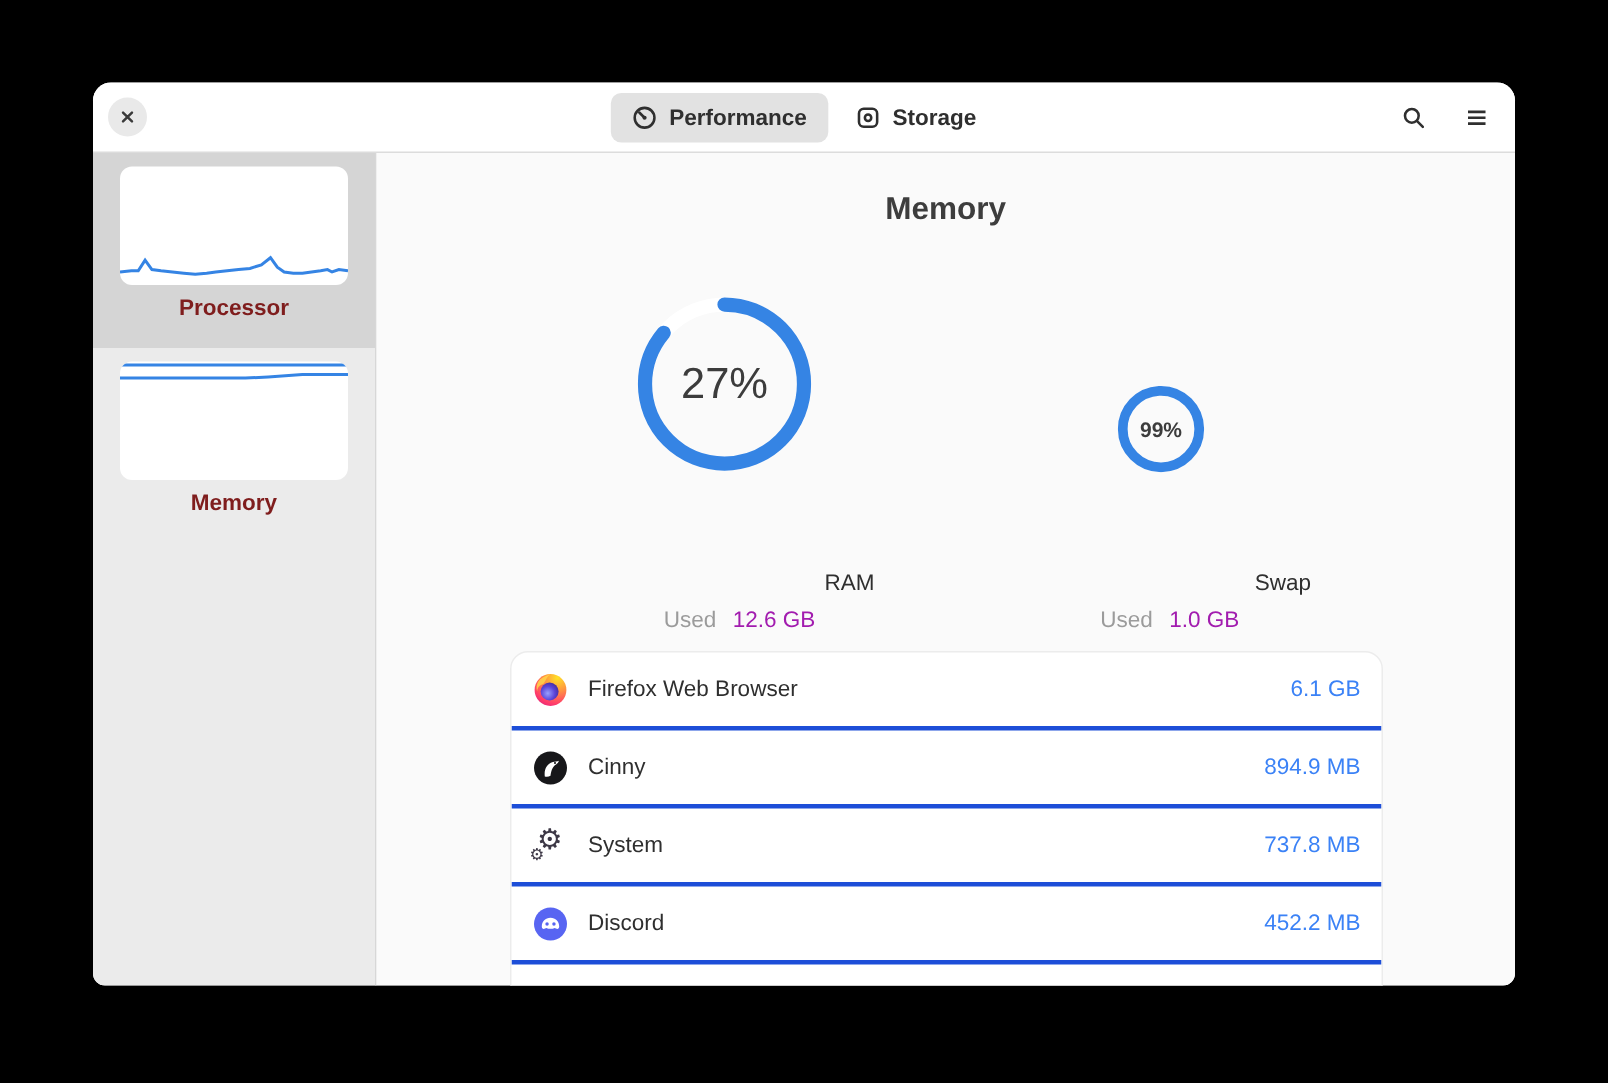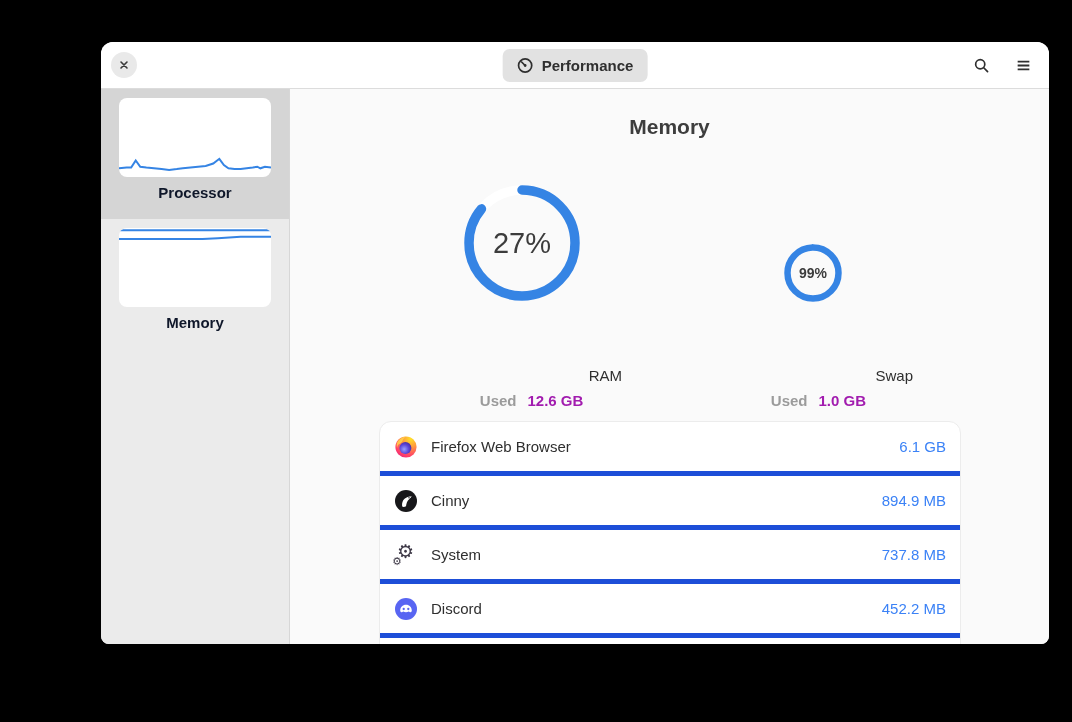--- a/index.html
+++ b/index.html
@@ -2,23 +2,23 @@
 <html><head>
 <meta charset="utf-8">
 <style>
   html,body{margin:0;padding:0;}
   body{
     width:1072px;height:722px;background:#000;overflow:hidden;position:relative;
     font-family:"Liberation Sans","DejaVu Sans",sans-serif;
     -webkit-font-smoothing:antialiased;
   }
   .window{
-    position:absolute;left:62px;top:42px;width:948px;height:602px;
+    position:absolute;left:62px;top:55px;width:948px;height:602px;
     border-radius:12px 12px 8px 8px;overflow:hidden;background:#fafafa;
-    display:flex;flex-direction:column;margin-left:39px;
+    display:flex;flex-direction:column;
   }
   
   .headerbar{
     height:46px;min-height:46px;background:#ffffff;border-bottom:1px solid #dcdcdc;
     display:flex;align-items:center;position:relative;
   }
   .close-btn{
     width:26px;height:26px;border-radius:50%;background:#e9e9e9;margin-left:10px;
     display:flex;align-items:center;justify-content:center;border:none;cursor:pointer;
   }
@@ -36,50 +36,50 @@
     width:32px;height:32px;border-radius:6px;background:transparent;border:none;cursor:pointer;
     display:flex;align-items:center;justify-content:center;
   }
   
   .app-body{flex:1;display:flex;min-height:0;}
   .sidebar{width:188px;min-width:188px;background:#ebebeb;border-right:1px solid #d7d7d7;}
   .side-item{height:130px;display:flex;flex-direction:column;align-items:center;padding-top:9px;box-sizing:border-box;cursor:pointer;}
   .side-item.selected{background:#d5d5d5;}
   .thumb{width:152px;height:79px;background:#ffffff;border-radius:8px;overflow:hidden;}
   .thumb svg{width:100%;height:100%;display:block;}
-  .side-label{margin-top:7px;font-size:15px;font-weight:600;color:#0f172a;}
+  .side-label{margin-top:7px;font-size:15px;font-weight:600;color:#7f1d1d;}
   
   .content{flex:1;position:relative;background:#fafafa;}
   .page-title{position:absolute;top:26px;left:0;right:0;text-align:center;font-size:21px;font-weight:600;color:#3d3d3d;}
   .gauge{position:absolute;}
   .gauge svg{display:block;}
   .ring-track{fill:none;stroke:#ffffff;}
   .ring-fg{fill:none;stroke-linecap:round;transform:rotate(-90deg);transform-origin:50% 50%;}
   .gauge .pct{position:absolute;inset:0;display:flex;align-items:center;justify-content:center;color:#3c3c3c;}
   .gauge-ram{left:174px;top:96px;width:116px;height:116px;}
   .gauge-ram .pct{font-size:29px;}
   .gauge-swap{left:494px;top:155px;width:58px;height:58px;font-weight:bold;}
   .gauge-swap .pct{font-size:14px;}
   .gauge-name{position:absolute;top:278px;width:200px;text-align:right;font-size:15px;font-weight:400;color:#2f2f2f;}
   .gauge-name.ram{left:132px;}
   .gauge-name.swap{left:423px;}
   .stats{
     position:absolute;top:303px;width:220px;display:grid;grid-template-columns:1fr 1fr;
-    column-gap:11px;row-gap:10px;font-size:15px;font-weight:bold;
+    column-gap:11px;row-gap:10px;font-size:15px;
   }
   .stats.ram{left:122px;}
   .stats.swap{left:413px;}
   .stat-label{text-align:right;color:#9b9b9b;}
   .stat-value{text-align:left;color:#a21caf;}
   
   .proc-card{
     position:absolute;left:89px;top:332px;width:582px;background:#ffffff;
     border:1px solid #ececec;border-radius:12px;box-sizing:border-box;overflow:hidden;
   }
-  .proc-row{height:49px;display:flex;align-items:center;padding:0 14px;gap:13px;border-bottom:5px solid #1d4ed8;cursor:pointer;}
+  .proc-row{height:49px;display:flex;align-items:center;padding:0 14px;gap:13px;border-bottom:3px solid #1d4ed8;cursor:pointer;}
   .proc-row:last-child{border-bottom:none;}
   .proc-icon{width:24px;height:24px;position:relative;flex:none;}
   .proc-icon svg{width:24px;height:24px;display:block;}
   .proc-name{font-size:15px;color:#2f2f2f;}
   .proc-mem{margin-left:auto;font-size:15px;color:#3b82f6;}
   .gear-big{position:absolute;left:3px;top:-3px;font-size:19px;color:#3d3846;line-height:24px;}
   .gear-small{position:absolute;left:-2px;top:6px;font-size:11px;color:#3d3846;line-height:24px;}
 </style>
 </head>
 <body>
@@ -94,20 +94,27 @@
     </button>
 
     <div class="switcher">
       <button class="tab active">
         <svg width="17" height="17" viewBox="0 0 16 16" fill="none" stroke="#2f2f2f" stroke-width="1.6">
             <circle cx="8" cy="8" r="6.2"></circle>
             <path d="M8,8 L4.7,4.7" stroke-linecap="round"></path>
             <circle cx="8" cy="8" r="1.3" fill="#2f2f2f" stroke="none"></circle>
           </svg>
         <span>Performance</span>
+      </button>
+      <button class="tab">
+        <svg width="17" height="17" viewBox="0 0 16 16" fill="none" stroke="#2f2f2f" stroke-width="1.6">
+            <rect x="2.3" y="2.3" width="11.4" height="11.4" rx="3"></rect>
+            <circle cx="8" cy="8" r="2"></circle>
+          </svg>
+        <span>Storage</span>
       </button>
     </div>
 
     <div class="hdr-right">
       <button class="icon-btn">
         <svg width="17" height="17" viewBox="0 0 16 16" fill="none" stroke="#2f2f2f" stroke-width="1.6" stroke-linecap="round">
             <circle cx="6.8" cy="6.8" r="4.3"></circle>
             <path d="M10.1,10.1 L13.7,13.7"></path>
           </svg>
       </button>

